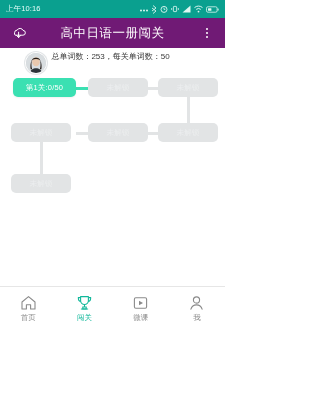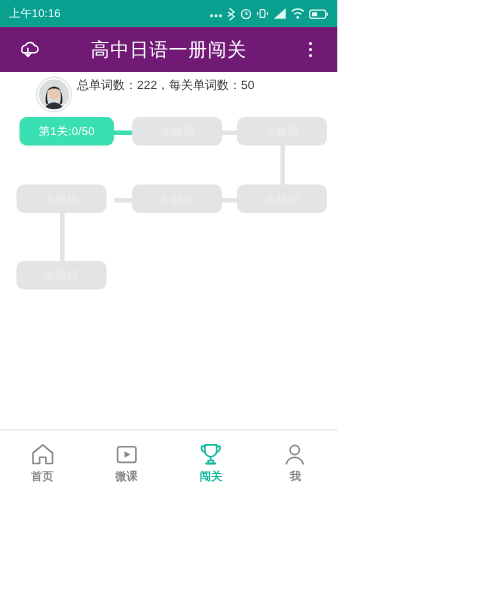--- a/index.html
+++ b/index.html
@@ -75,21 +75,20 @@
   
   .bottomnav {
     position:absolute; left:0; bottom:0; width:225px; height:44px;
     background:#fff; border-top:1px solid #e6e6e6;
     display:flex; align-items:center;
   }
   .navitem {
     flex:1; height:100%;
     display:flex; flex-direction:column; align-items:center; justify-content:center;
     gap:2px;
-    font-weight:bold;
   }
   .navitem .nlabel { font-size:7.5px; color:#8a8a8a; }
   .navitem.active .nlabel { color:#12B89B; }
   .navitem svg { display:block; }
 </style>
 </head>
 <body>
 
 <div id="app">
 
@@ -139,21 +138,21 @@
     <div class="icon-btn right">
       <span class="dots">
           <i></i>
           <i></i>
           <i></i>
         </span>
     </div>
   </div>
 
   <div class="subtitle-row">
-    <span class="subtitle">总单词数：222，每关单词数：50</span>
+    <span class="subtitle">总单词数：253，每关单词数：50</span>
   </div>
 
   <div class="map">
 
     <div class="link h active-link" style="left:76px; top:23px; width:14px;"></div>
     <div class="link h" style="left:148px; top:23px; width:16px;"></div>
     <div class="link v" style="left:187px; top:30px; height:40px;"></div>
     <div class="link h" style="left:148px; top:68px; width:16px;"></div>
     <div class="link h" style="left:76px; top:68px; width:14px;"></div>
     <div class="link v" style="left:40px; top:75px; height:42px;"></div>
@@ -196,40 +195,40 @@
 
   <div class="bottomnav">
 
     <div class="navitem">
       <svg width="17" height="16" viewBox="0 0 17 16">
         <path d="M2 7 L8.5 1.6 L15 7 V14 H10.6 V9.8 H6.4 V14 H2 Z" stroke="#8a8a8a" stroke-width="1.1" fill="none" stroke-linejoin="round"></path>
       </svg>
       <span class="nlabel">首页</span>
     </div>
 
-    <div class="navitem">
-      <svg width="17" height="16" viewBox="0 0 17 16">
-        <rect x="2.4" y="2.8" width="12.2" height="10.4" rx="1.4" stroke="#8a8a8a" stroke-width="1.1" fill="none"></rect>
-        <path d="M7 5.8 L11 8 L7 10.2 Z" fill="#8a8a8a"></path>
-      </svg>
-      <span class="nlabel">微课</span>
-    </div>
-
     <div class="navitem active">
       <svg width="17" height="16" viewBox="0 0 17 16">
         <path d="M4.6 1.6 H12.4 V5.6 A3.9 3.9 0 0 1 4.6 5.6 Z" stroke="#12B89B" stroke-width="1.1" fill="none" stroke-linejoin="round"></path>
         <path d="M4.6 2.6 H2.4 V4 A2.6 2.6 0 0 0 4.8 6.4" stroke="#12B89B" stroke-width="1.1" fill="none"></path>
         <path d="M12.4 2.6 H14.6 V4 A2.6 2.6 0 0 1 12.2 6.4" stroke="#12B89B" stroke-width="1.1" fill="none"></path>
         <path d="M8.5 9.4 V12" stroke="#12B89B" stroke-width="1.1"></path>
         <path d="M5.4 14 H11.6" stroke="#12B89B" stroke-width="1.2" stroke-linecap="round"></path>
         <path d="M6.8 12 H10.2 V14 H6.8 Z" stroke="#12B89B" stroke-width="1.1" fill="none"></path>
       </svg>
       <span class="nlabel">闯关</span>
     </div>
 
+    <div class="navitem">
+      <svg width="17" height="16" viewBox="0 0 17 16">
+        <rect x="2.4" y="2.8" width="12.2" height="10.4" rx="1.4" stroke="#8a8a8a" stroke-width="1.1" fill="none"></rect>
+        <path d="M7 5.8 L11 8 L7 10.2 Z" fill="#8a8a8a"></path>
+      </svg>
+      <span class="nlabel">微课</span>
+    </div>
+
 
     <div class="navitem">
       <svg width="17" height="16" viewBox="0 0 17 16">
         <circle cx="8.5" cy="5" r="3.1" stroke="#8a8a8a" stroke-width="1.1" fill="none"></circle>
         <path d="M2.9 14.2 A5.8 5.8 0 0 1 14.1 14.2" stroke="#8a8a8a" stroke-width="1.1" fill="none" stroke-linecap="round"></path>
       </svg>
       <span class="nlabel">我</span>
     </div>
 
   </div>

